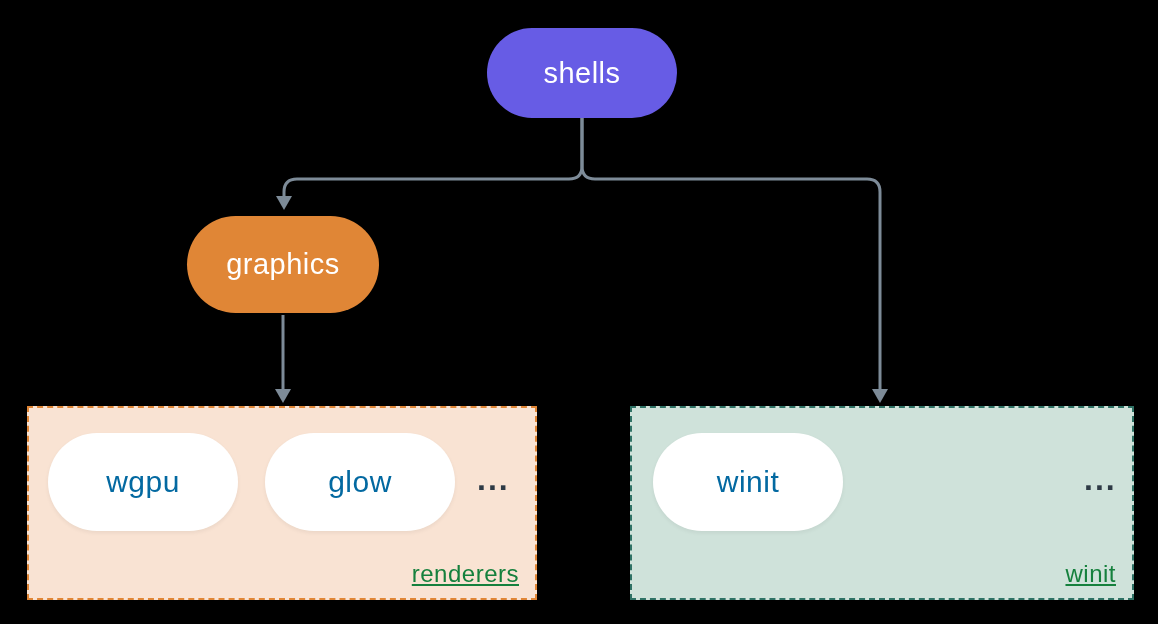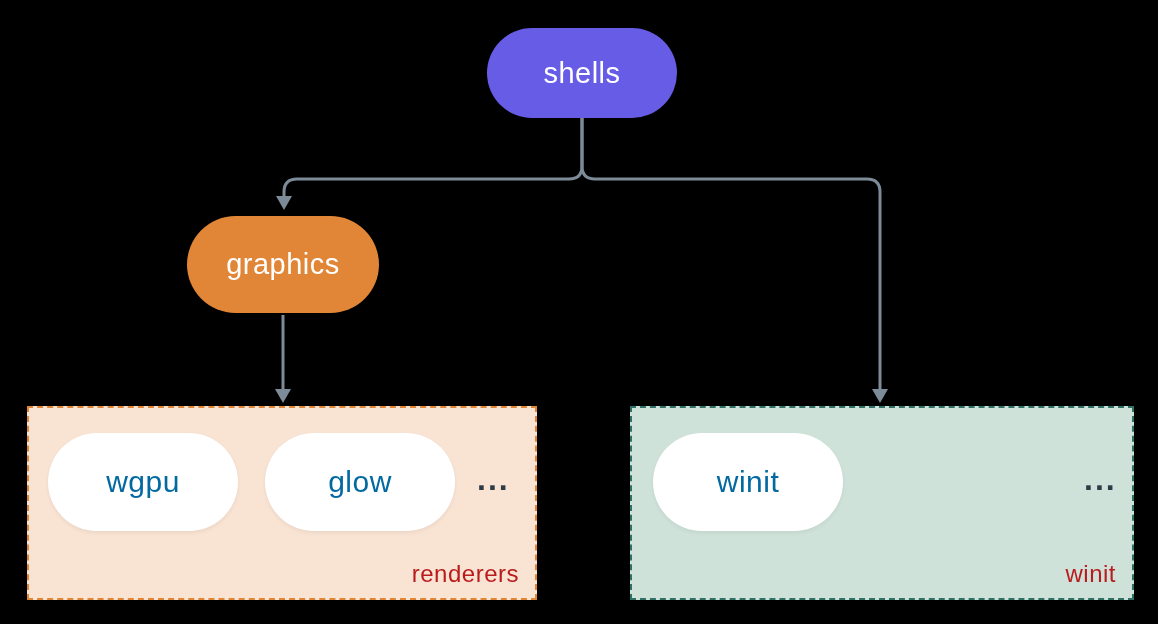--- a/index.html
+++ b/index.html
@@ -93,23 +93,24 @@
     font-size: 32px;
     font-weight: bold;
     letter-spacing: 2px;
   }
   .group-renderers .ellipsis { left: 448px; }
   .group-shells .ellipsis { left: 452px; }
   .group-label {
     position: absolute;
     right: 16px;
     bottom: 10px;
-    color: #b91c1c;
+    color: #15803d;
     font-size: 24px;
     letter-spacing: 0.5px;
+    text-decoration: underline;
   }
 </style>
 </head>
 <body>
 
 <div class="canvas">
 
   <svg class="connectors" viewBox="0 0 1158 624" xmlns="http://www.w3.org/2000/svg">
 
     <path d="M582 118 V166 Q582 179 569 179 H297 Q284 179 284 192 V197" fill="none" stroke="#7D8B98" stroke-width="3"></path>

